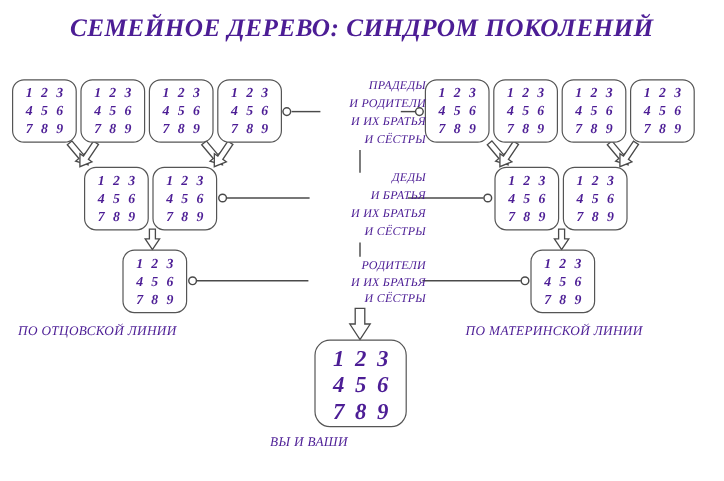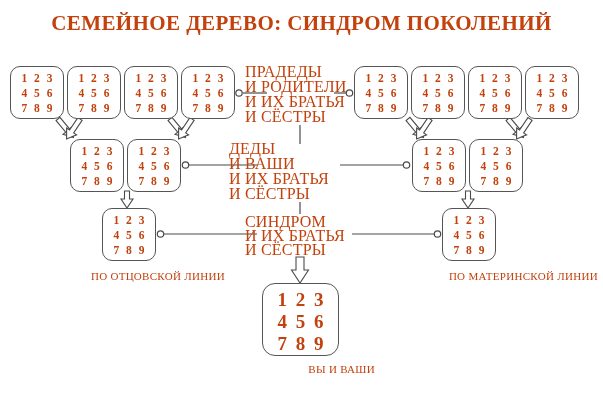--- a/index.html
+++ b/index.html
@@ -1,18 +1,18 @@
 <!DOCTYPE html>
 <html><head>
 <meta charset="utf-8">
 <style>
   html,body{margin:0;padding:0;background:#ffffff;}
   .canvas{
     position:relative;width:603px;height:401px;background:#ffffff;
-    font-family:"Liberation Serif", serif;color:#c2410c;overflow:hidden;
+    font-family:"Liberation Serif", serif;color:#4c1d95;overflow:hidden;font-style:italic;
   }
   .title{
     position:absolute;top:11px;left:0;width:100%;margin:0;
     text-align:center;font-size:21px;font-weight:bold;letter-spacing:0.4px;
   }
   .wires{position:absolute;left:0;top:0;}
   .wires line{stroke:#4a4a4a;stroke-width:1.2;}
   .wires circle{fill:#ffffff;stroke:#4a4a4a;stroke-width:1.2;}
   .wires use{fill:#ffffff;stroke:#4a4a4a;stroke-width:1.1;}
   .nbox{
@@ -21,31 +21,31 @@
   }
   .small{width:54px;height:53px;}
   .big{width:77px;height:73px;border-radius:13px;}
   .grid{
     display:grid;width:100%;height:100%;box-sizing:border-box;
     grid-template-columns:repeat(3,1fr);place-items:center;
     padding:3px 7px;font-weight:bold;font-size:11.5px;
   }
   .big .grid{font-size:19px;padding:5px 10px;}
   .genlbl{
-    position:absolute;width:110px;text-align:left;
-    font-size:16px;line-height:15px;letter-spacing:0.2px;
+    position:absolute;width:110px;text-align:right;
+    font-size:10px;line-height:15px;letter-spacing:0.2px;
   }
   .genlbl.tight{line-height:14px;}
   .genlbl span{display:block;}
   .linelbl{
-    position:absolute;width:210px;text-align:right;
+    position:absolute;width:210px;text-align:left;
     font-size:11px;letter-spacing:0.3px;
   }
   .youlbl{
-    position:absolute;width:150px;text-align:right;
+    position:absolute;width:150px;text-align:left;
     font-size:11px;line-height:13.5px;letter-spacing:0.3px;
   }
   .youlbl span{display:block;}
 </style>
 </head>
 <body>
 
 <div class="canvas">
 
   <h1 class="title">СЕМЕЙНОЕ ДЕРЕВО: СИНДРОМ ПОКОЛЕНИЙ</h1>
@@ -289,28 +289,28 @@
         <span>9</span>
       </div>
   </div>
 
   <div class="genlbl" style="left:245px;top:64px">
     <span>ПРАДЕДЫ</span>
     <span>И РОДИТЕЛИ</span>
     <span>И ИХ БРАТЬЯ</span>
     <span>И СЁСТРЫ</span>
   </div>
-  <div class="genlbl" style="left:229px;top:141px">
+  <div class="genlbl" style="left:245px;top:141px">
     <span>ДЕДЫ</span>
-    <span>И ВАШИ</span>
+    <span>И БРАТЬЯ</span>
     <span>И ИХ БРАТЬЯ</span>
     <span>И СЁСТРЫ</span>
   </div>
   <div class="genlbl tight" style="left:245px;top:215px">
-    <span>СИНДРОМ</span>
+    <span>РОДИТЕЛИ</span>
     <span>И ИХ БРАТЬЯ</span>
     <span>И СЁСТРЫ</span>
   </div>
 
   <div class="linelbl" style="left:15px;top:270px">ПО ОТЦОВСКОЙ ЛИНИИ</div>
   <div class="linelbl" style="left:388px;top:270px">ПО МАТЕРИНСКОЙ ЛИНИИ</div>
   <div class="youlbl" style="left:225px;top:363px">
     <span>ВЫ И ВАШИ</span>
   </div>
 

